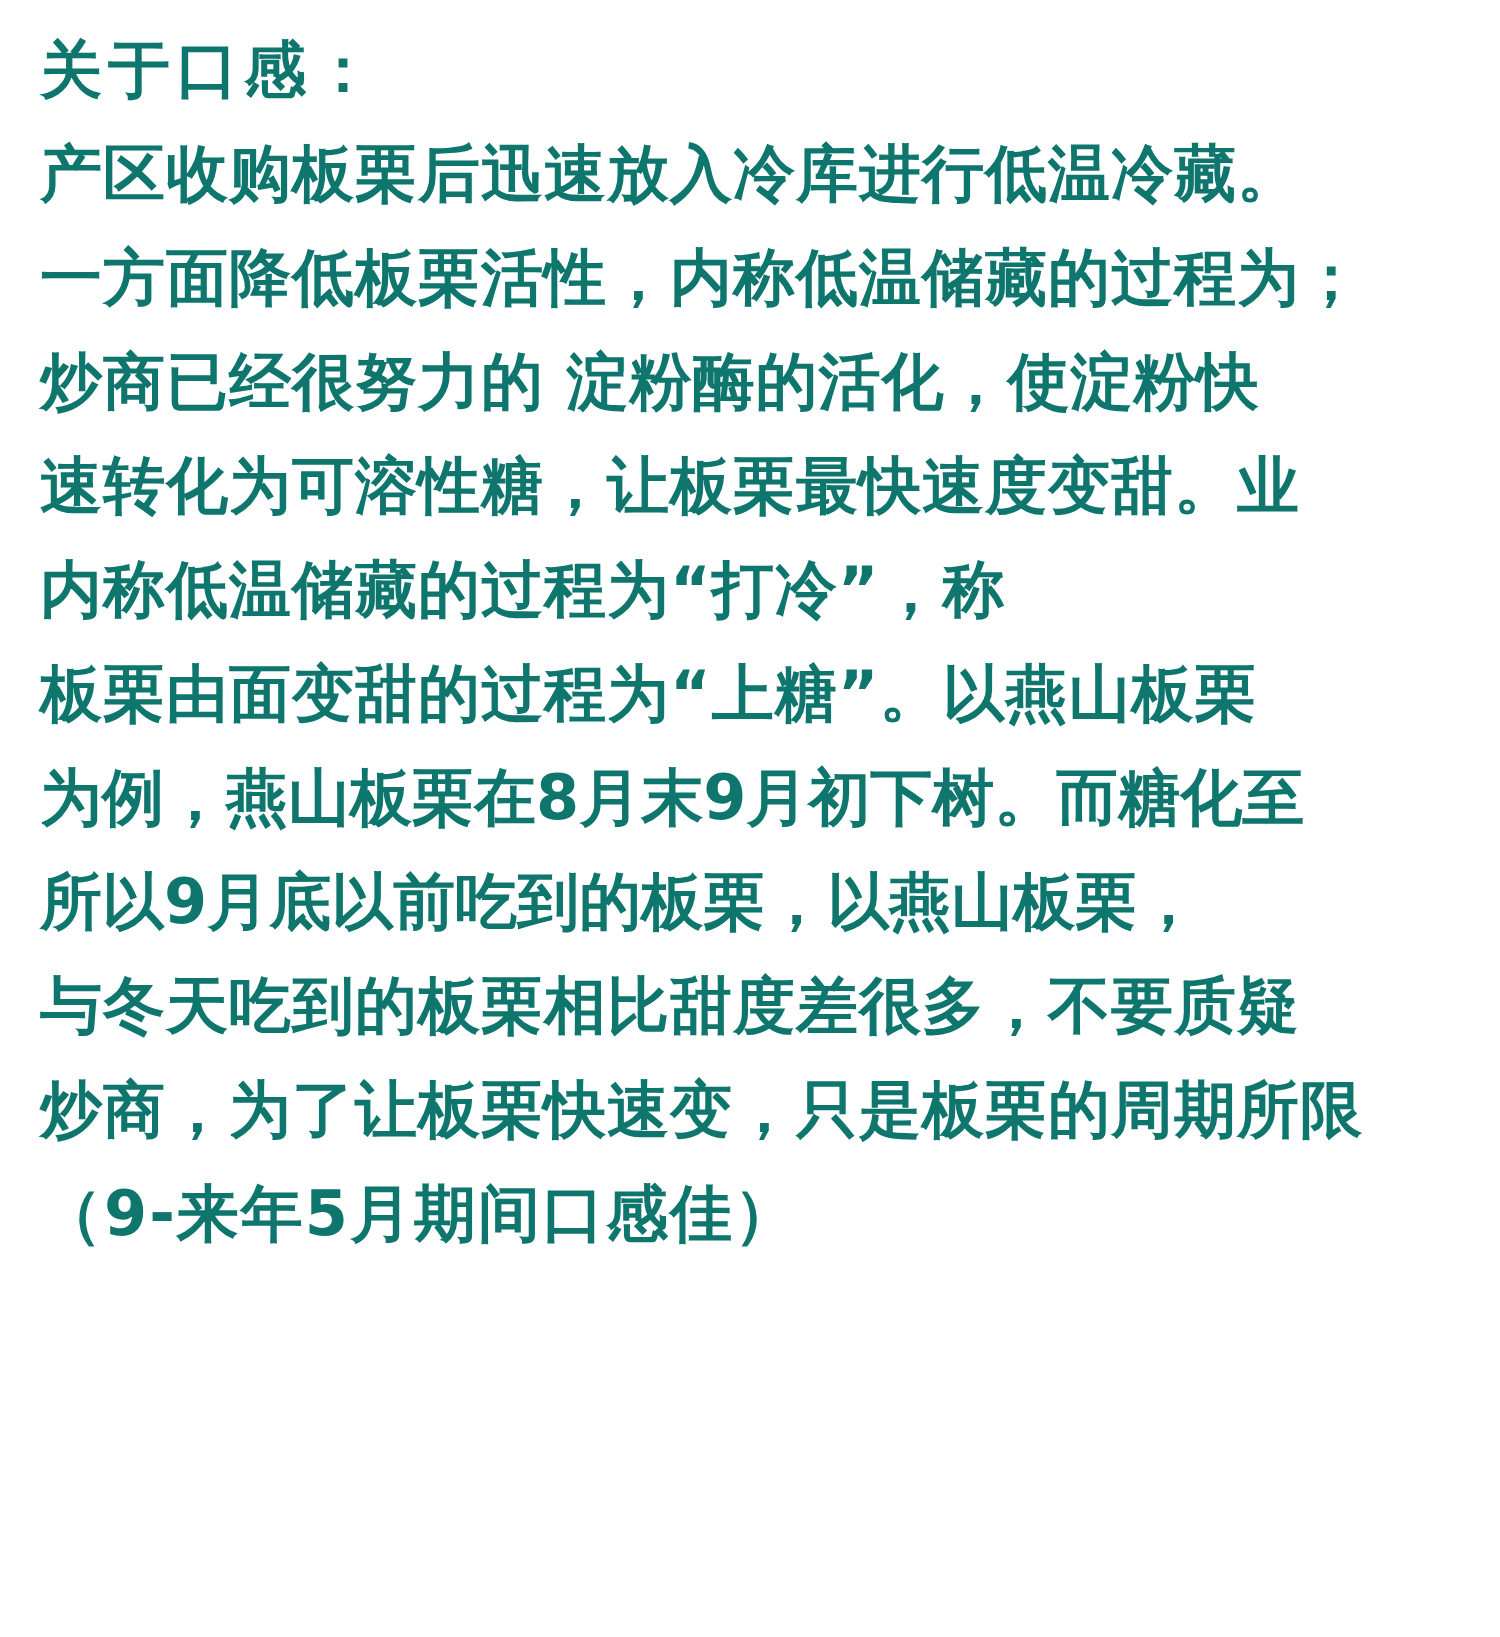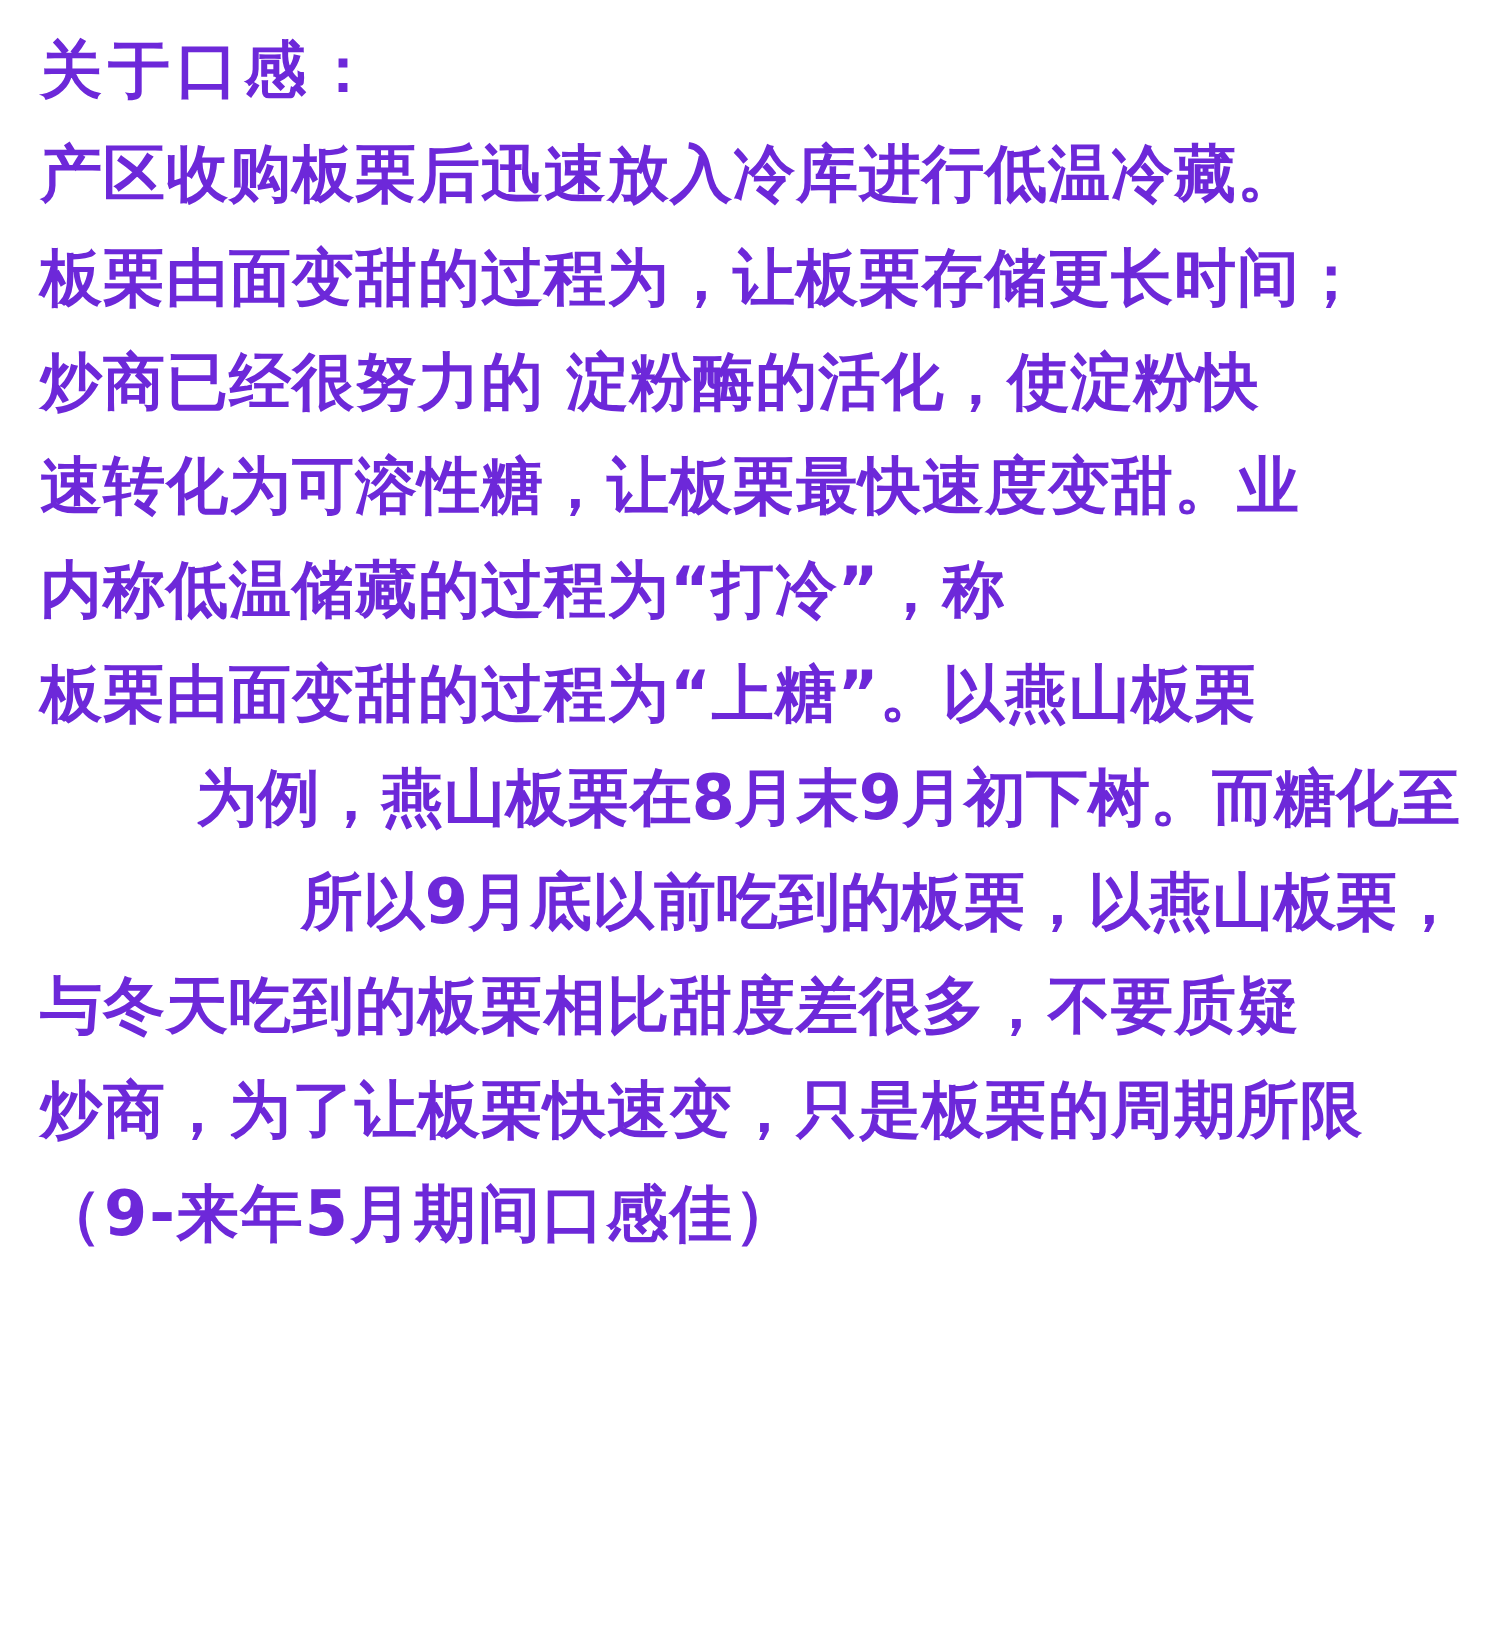--- a/index.html
+++ b/index.html
@@ -20,41 +20,40 @@
     height: 1637px;
     padding: 18px 40px 0 40px;
     background: #ffffff;
   }
   .line {
     font-size: 62px;
     font-weight: 700;
     line-height: 104px;
     letter-spacing: 1px;
     white-space: nowrap;
-    color: #6d28d9;
+    color: #0f766e;
     font-family: "DejaVu Sans", "Liberation Sans", sans-serif;
   }
   .line.heading {
     letter-spacing: 6px;
   }
   .line.tight {
     letter-spacing: 0px;
-    text-align: right;
   }
   .line.last {
     letter-spacing: 2px;
   }
 </style>
 </head>
 <body>
 
 <div class="doc">
   <div class="line heading">关于口感：</div>
   <div class="line">产区收购板栗后迅速放入冷库进行低温冷藏。</div>
-  <div class="line">板栗由面变甜的过程为，让板栗存储更长时间；</div>
+  <div class="line">一方面降低板栗活性，内称低温储藏的过程为；</div>
   <div class="line">炒商已经很努力的 淀粉酶的活化，使淀粉快</div>
   <div class="line">速转化为可溶性糖，让板栗最快速度变甜。业</div>
   <div class="line">内称低温储藏的过程为“打冷”，称</div>
   <div class="line">板栗由面变甜的过程为“上糖”。以燕山板栗</div>
   <div class="line tight">为例，燕山板栗在8月末9月初下树。而糖化至</div>
   <div class="line tight">所以9月底以前吃到的板栗，以燕山板栗，</div>
   <div class="line">与冬天吃到的板栗相比甜度差很多，不要质疑</div>
   <div class="line">炒商，为了让板栗快速变，只是板栗的周期所限</div>
   <div class="line last">（9-来年5月期间口感佳）</div>
 </div>

